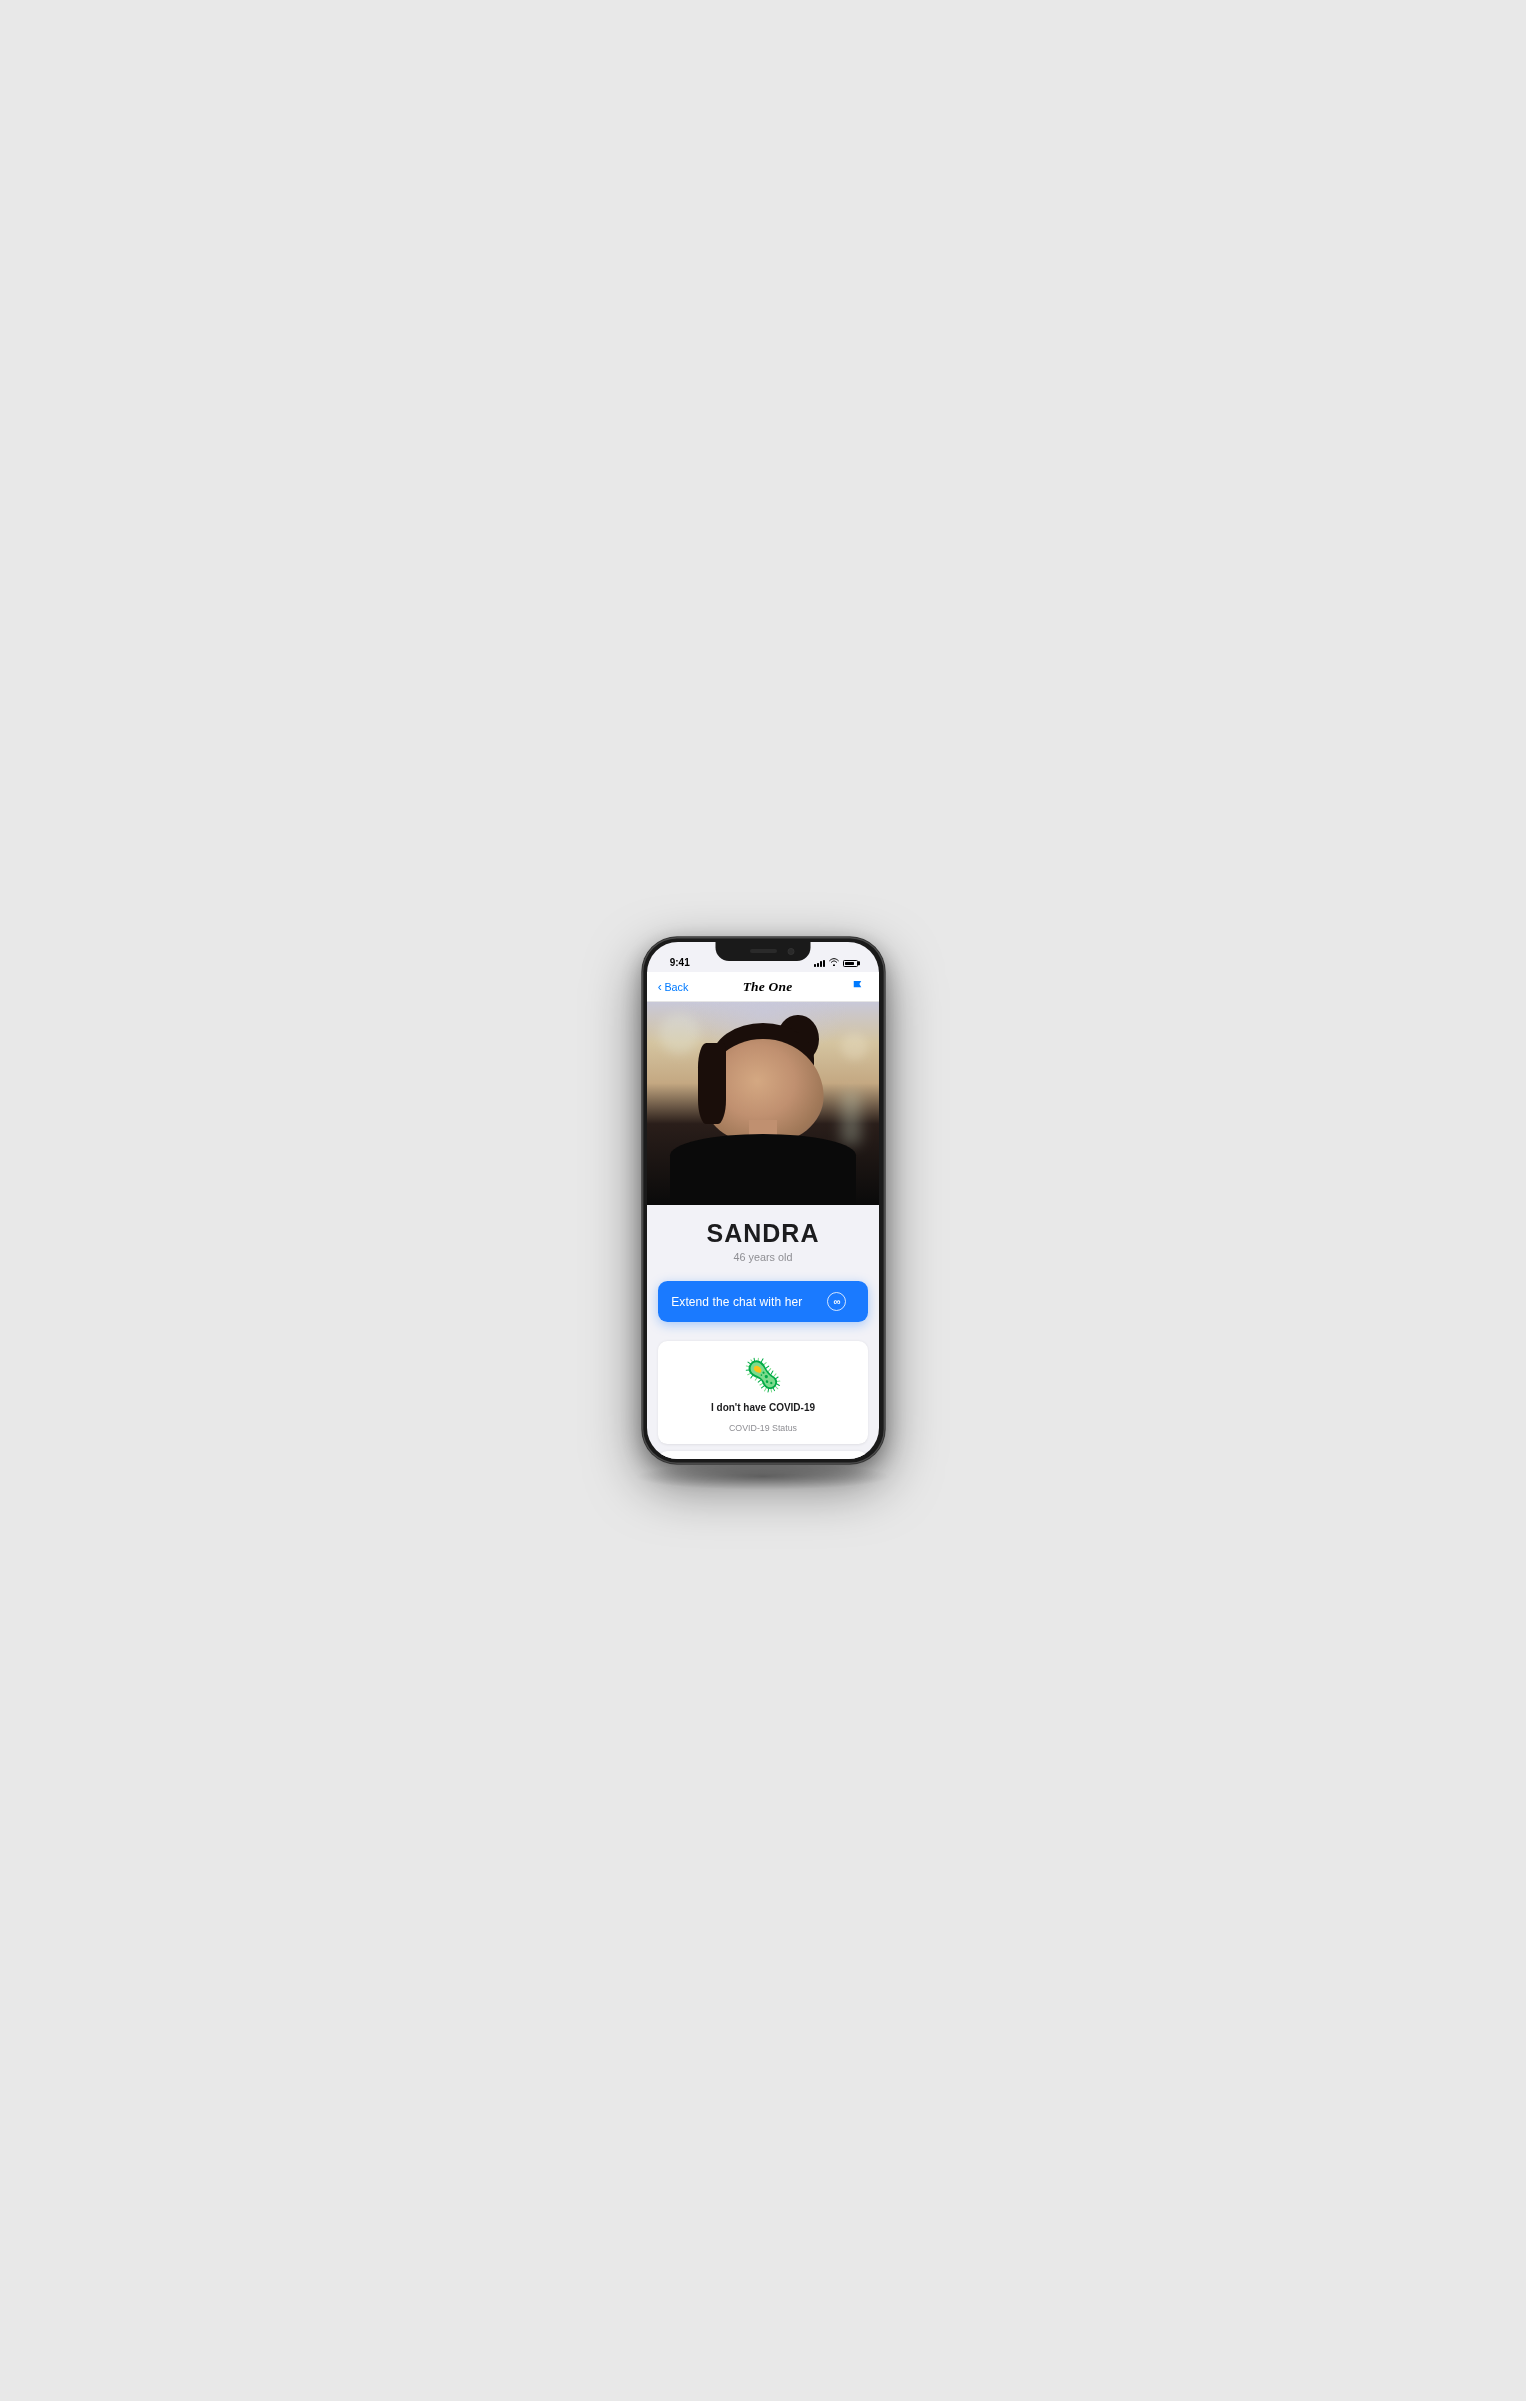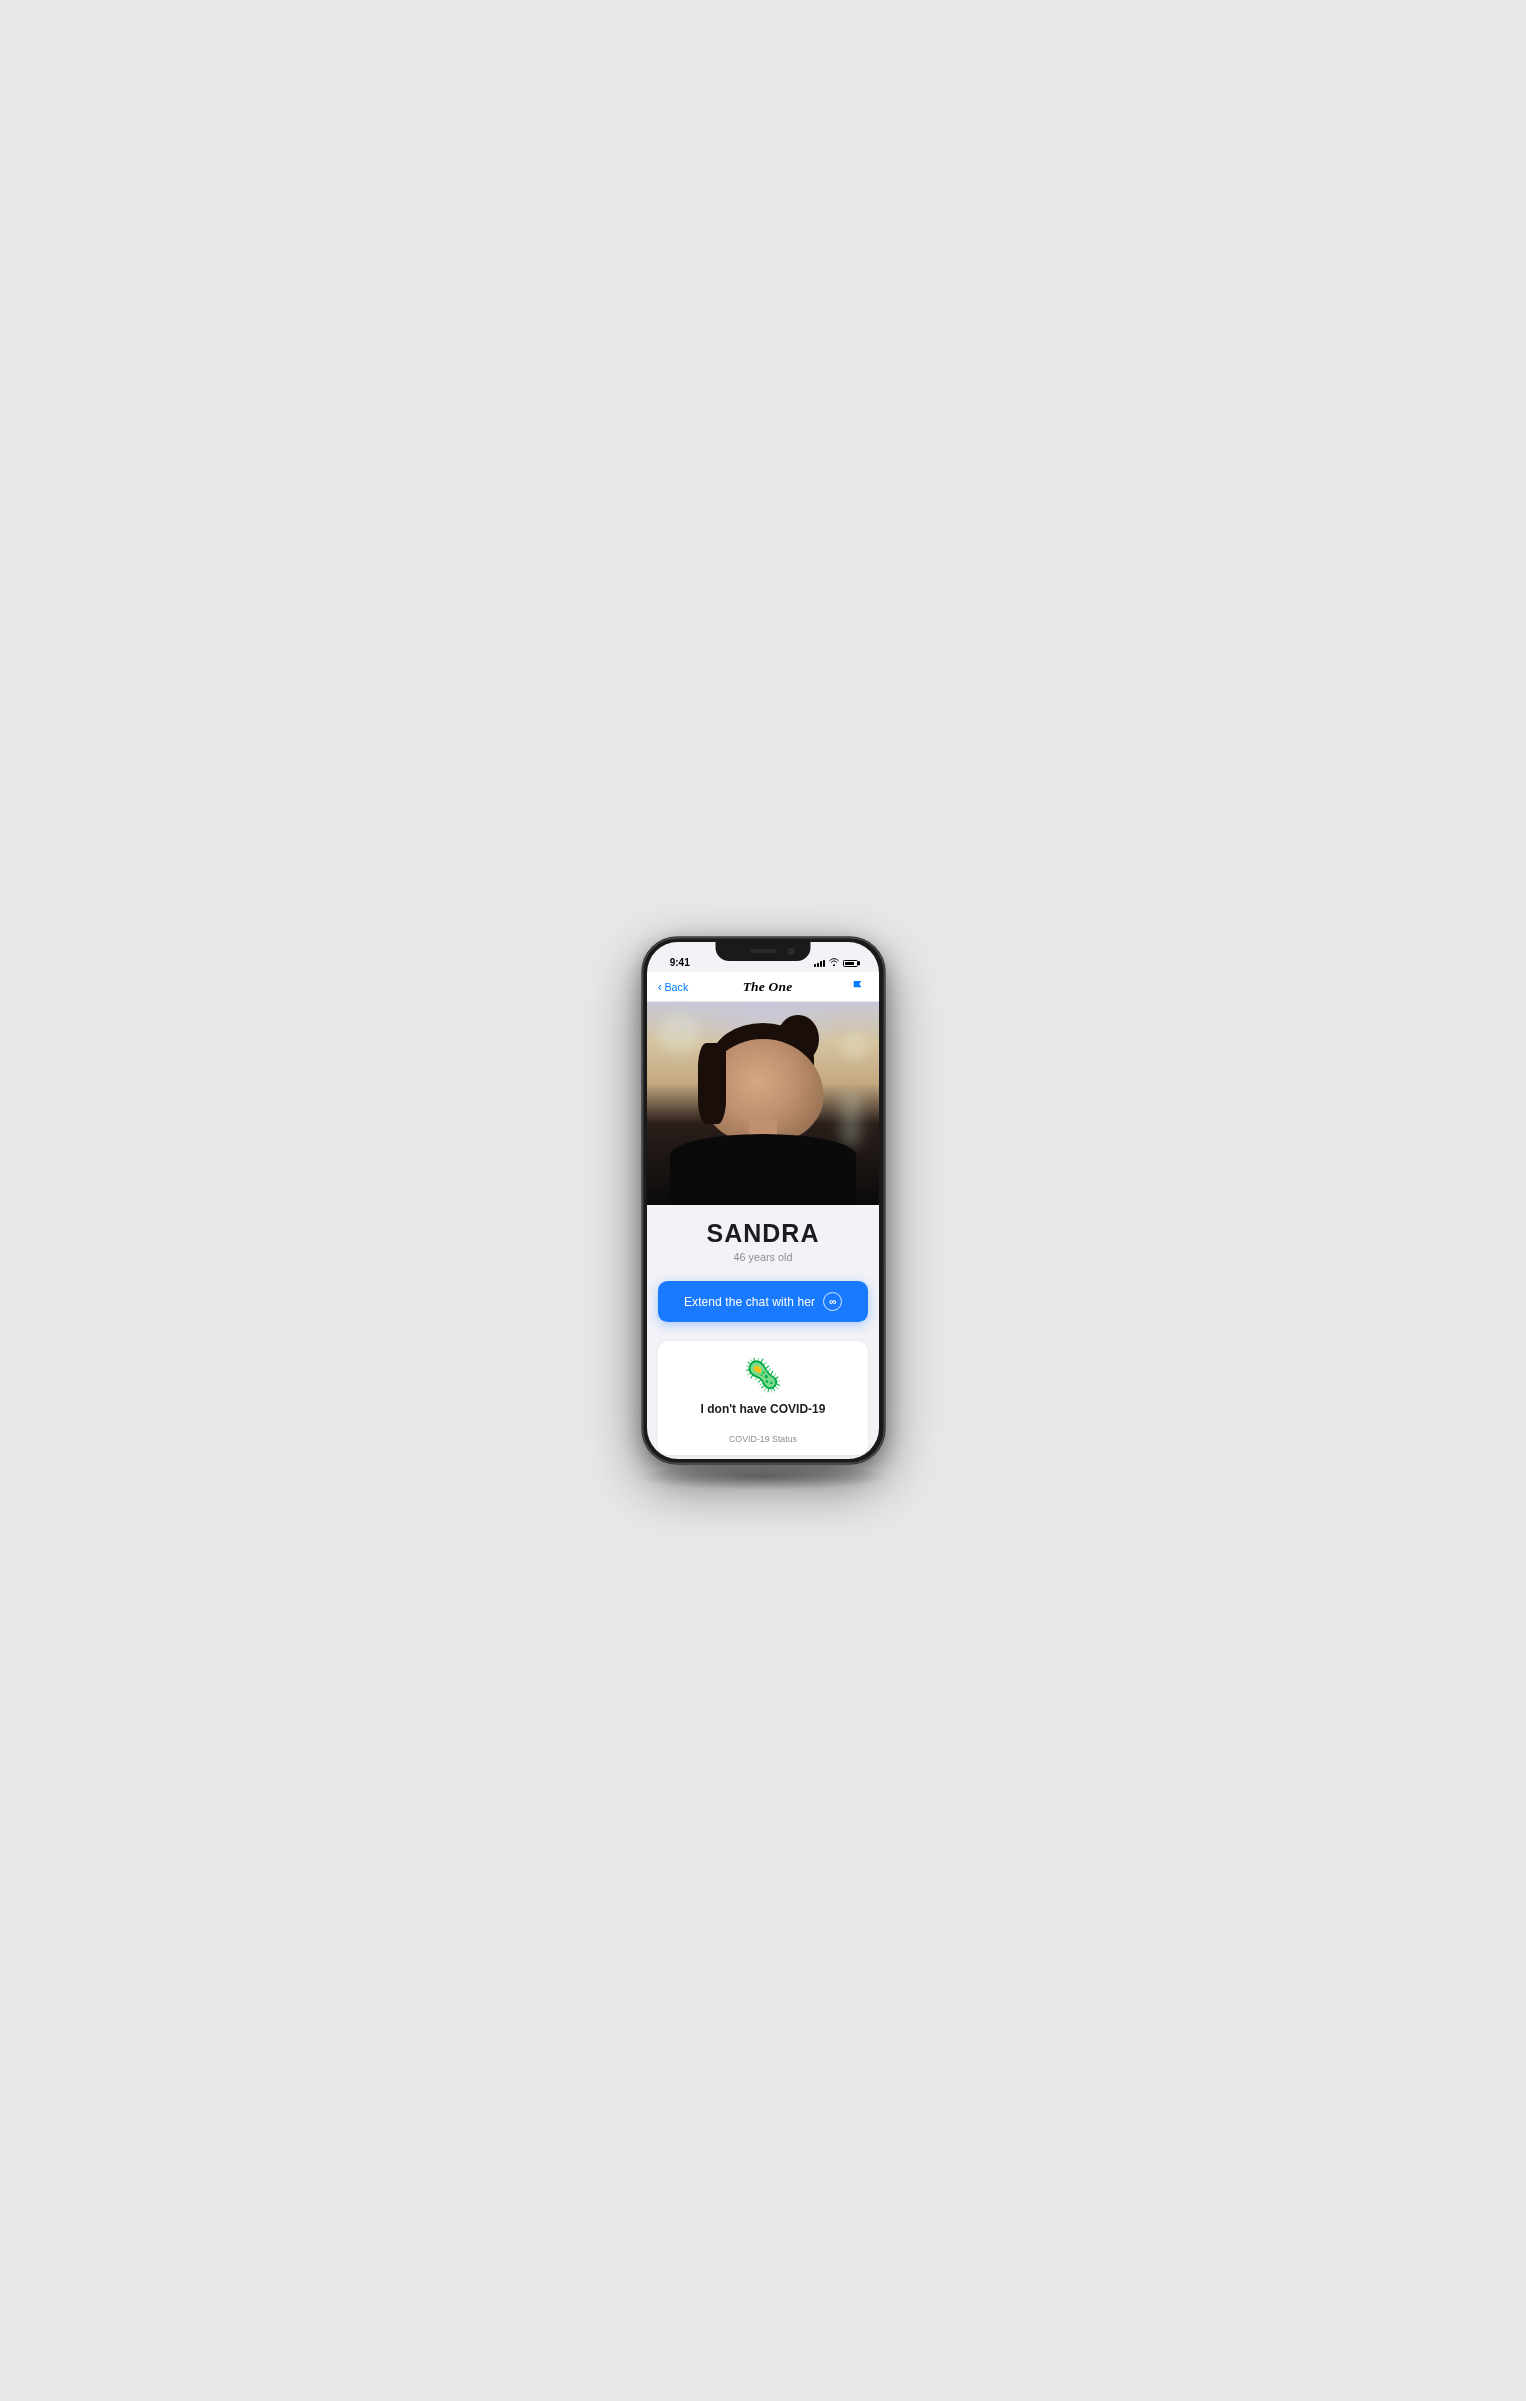--- a/index.html
+++ b/index.html
@@ -404,22 +404,21 @@
     }
 
     .cta-button {
       width: 100%;
       background: #1a7AFF;
       border: none;
       border-radius: 9.5px;
       padding: 10.8px 13.5px;
       display: flex;
       align-items: center;
-      justify-content: center;
-      gap: 8px;
+      gap: 25px;
       cursor: pointer;
       box-shadow: 0 2.7px 10.8px rgba(26, 122, 255, 0.35);
     }
 
     .cta-text {
       color: white;
       font-size: 12px;
       font-weight: 500;
       letter-spacing: 0.1px;
     }
@@ -470,24 +469,24 @@
       font-size: 32px;
       line-height: 1;
     }
 
     .baby-bottle-svg {
       width: 30px;
       height: 38px;
     }
 
     .card-title {
-      font-size: 12px;
+      font-size: 10px;
       font-weight: 600;
       color: #1c1c1e;
-      margin-bottom: 18px;
+      margin-bottom: 10px;
     }
 
     .card-subtitle {
       font-size: 8.8px;
       color: #8e8e93;
       font-weight: 400;
     }
   </style>
 </head>
 <body>

